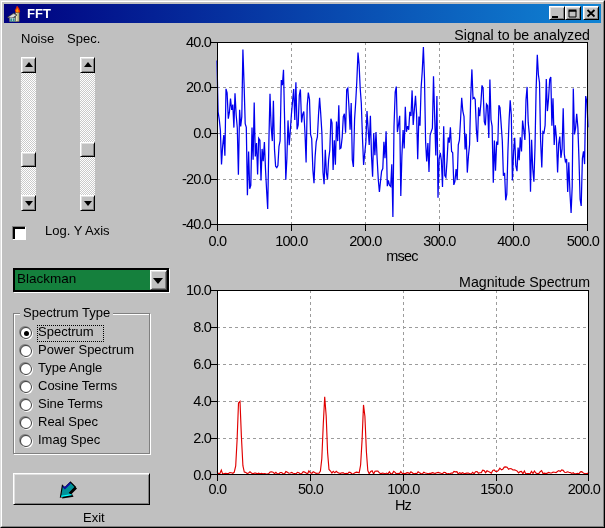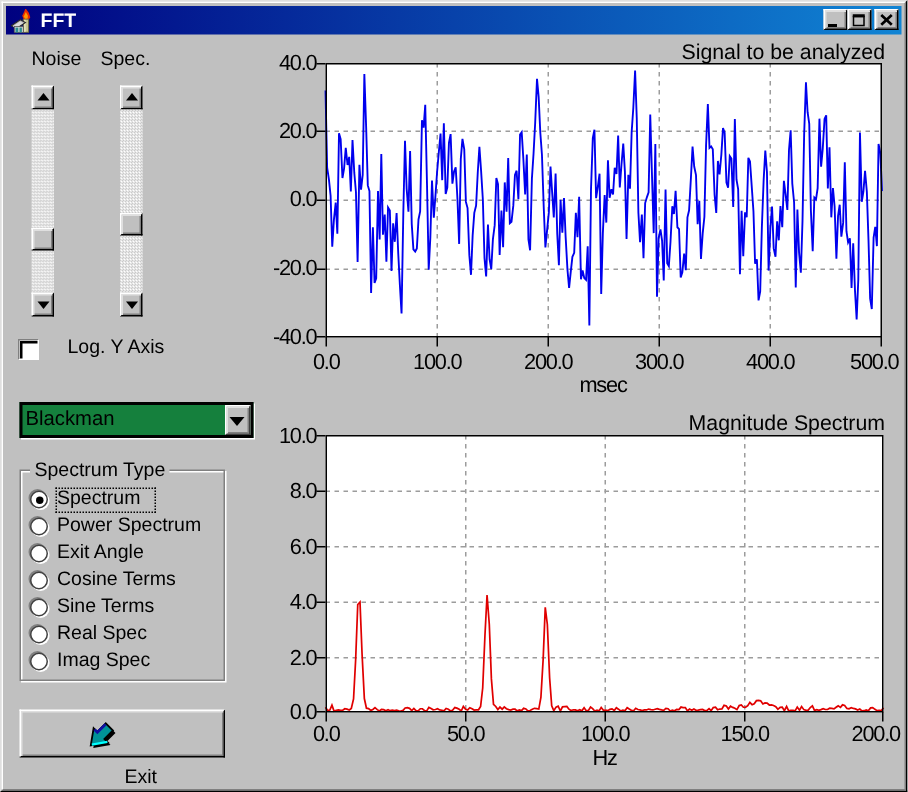--- a/index.html
+++ b/index.html
@@ -158,21 +158,21 @@
   </div>
 
   <div id="grp"></div>
   <div id="grplbl">Spectrum Type</div>
   <div id="focusrect"></div>
   <div class="radio sel" style="top:326px;"></div>
     <div class="rlbl" style="top:323px;">Spectrum</div>
   <div class="radio" style="top:344px;"></div>
     <div class="rlbl" style="top:341px;">Power Spectrum</div>
   <div class="radio" style="top:362px;"></div>
-    <div class="rlbl" style="top:359px;">Exit Angle</div>
+    <div class="rlbl" style="top:359px;">Type Angle</div>
   <div class="radio" style="top:380px;"></div>
     <div class="rlbl" style="top:377px;">Cosine Terms</div>
   <div class="radio" style="top:398px;"></div>
     <div class="rlbl" style="top:395px;">Sine Terms</div>
   <div class="radio" style="top:416px;"></div>
     <div class="rlbl" style="top:413px;">Real Spec</div>
   <div class="radio" style="top:434px;"></div>
     <div class="rlbl" style="top:431px;">Imag Spec</div>
 
   <div id="exitbtn">

